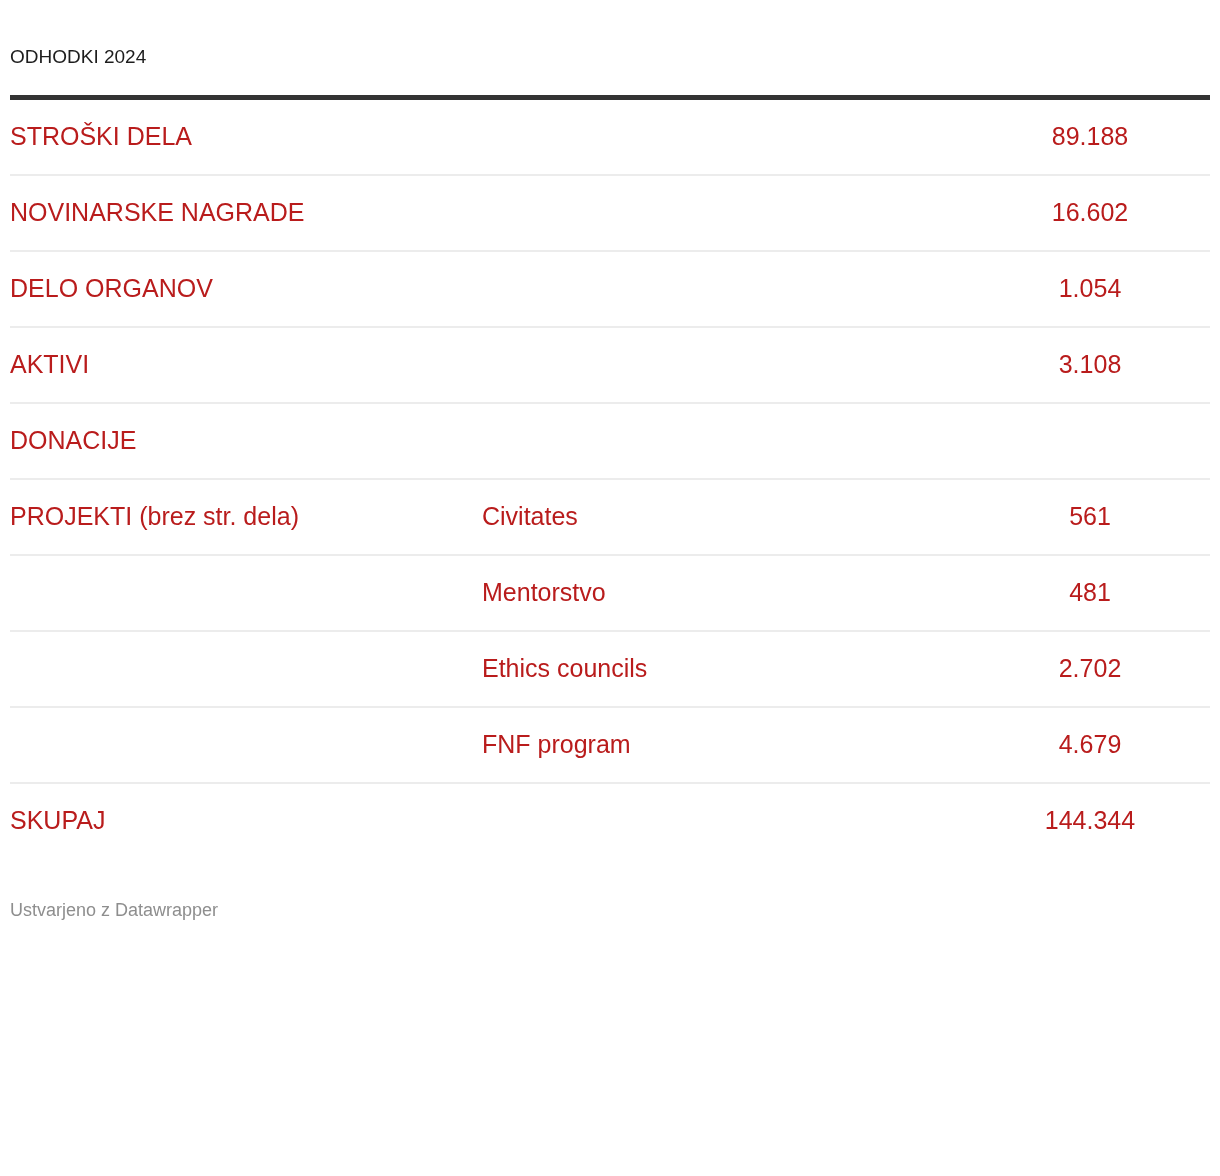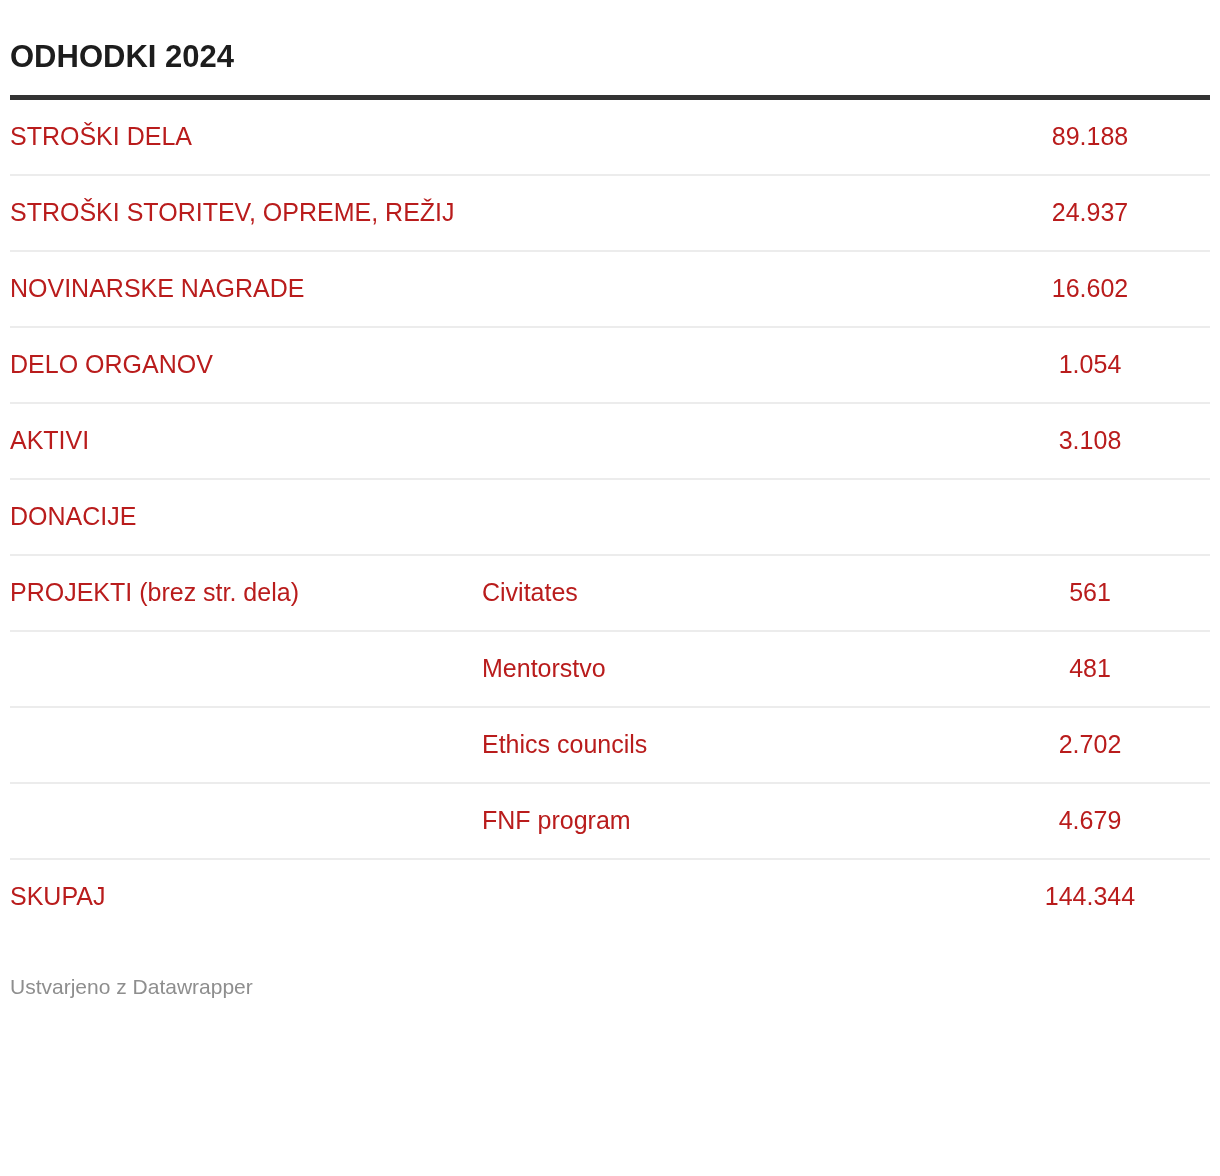--- a/index.html
+++ b/index.html
@@ -14,22 +14,22 @@
     color: #1d1d1d;
     overflow: hidden;
   }
   .container {
     box-sizing: border-box;
     width: 1220px;
     padding: 40px 10px 0 10px;
   }
   .title {
     margin: 0 0 22px 0;
-    font-size: 31px;
-    font-weight: 700;
+    font-size: 19px;
+    font-weight: 400;
     line-height: 33px;
     color: #1d1d1d;
   }
   .header-rule {
     border: none;
     border-top: 5px solid #333333;
     margin: 0;
   }
   table.expenses {
     width: 100%;
@@ -55,45 +55,40 @@
     box-sizing: border-box;
   }
   td.c3 {
     box-sizing: border-box;
     width: 240px;
     text-align: center;
     white-space: nowrap;
   }
   .footer {
     margin-top: 40px;
-    font-size: 21px;
+    font-size: 18px;
     line-height: 25px;
     color: #8e8e8e;
   }
 </style>
 </head>
 <body>
 
 <div class="container">
 
   <h1 class="title">ODHODKI 2024</h1>
 
   <hr class="header-rule">
 
   <table class="expenses">
     <tbody>
       <tr>
         <td class="c1">STROŠKI DELA</td>
         <td class="c2"></td>
         <td class="c3">89.188</td>
-      </tr>
-      <tr>
-        <td class="c1">STROŠKI STORITEV, OPREME, REŽIJ</td>
-        <td class="c2"></td>
-        <td class="c3">24.937</td>
       </tr>
       <tr>
         <td class="c1">NOVINARSKE NAGRADE</td>
         <td class="c2"></td>
         <td class="c3">16.602</td>
       </tr>
       <tr>
         <td class="c1">DELO ORGANOV</td>
         <td class="c2"></td>
         <td class="c3">1.054</td>

